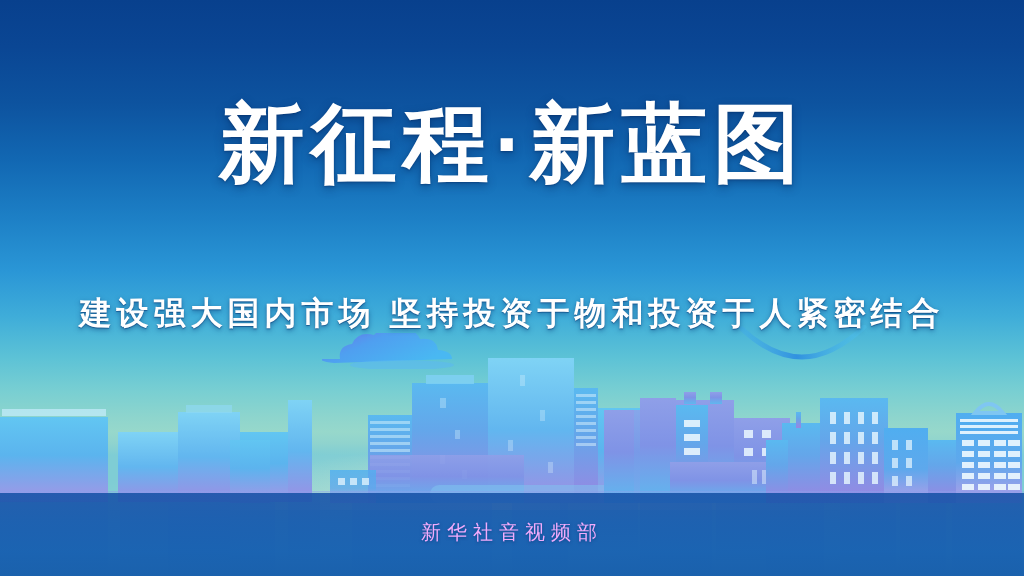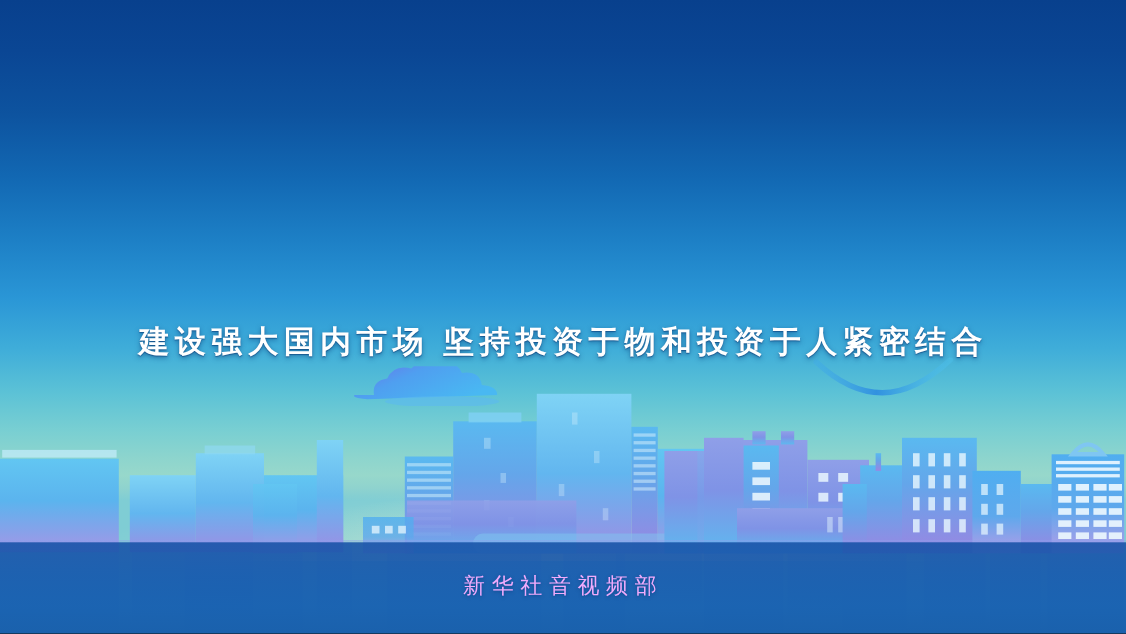--- a/index.html
+++ b/index.html
@@ -69,21 +69,21 @@
     font-weight:bold;
     letter-spacing:6px;
     line-height:1.12;
     text-shadow:0 3px 10px rgba(5,40,95,.45), 0 1px 2px rgba(5,40,95,.5);
     white-space:nowrap;
   }
   .subtitle{
     position:absolute;left:0;top:292px;width:1024px;
     text-align:center;
     color:#ffffff;
-    font-size:28px;
+    font-size:32px;
     font-weight:bold;
     letter-spacing:5px;
     text-shadow:0 2px 5px rgba(8,55,115,.55), 0 1px 1px rgba(8,55,115,.6);
     white-space:nowrap;
   }
   .credit{
     position:absolute;left:0;top:519px;width:1024px;
     text-align:center;
     color:#f0abfc;
     font-size:20px;
@@ -349,16 +349,17 @@
           <stop offset="100%" stop-color="#4fc4f0" stop-opacity=".35"></stop>
         </linearGradient>
       </defs>
       <path d="M4 4 q30 28 60 28 q30 0 62 -30" fill="none" stroke="url(#gSw)" stroke-width="5" stroke-linecap="round"></path>
     </svg>
   </div>
 
   <div class="water-edge"></div>
   <div class="water"></div>
 
+  <div class="title">新征程·新蓝图</div>
   <div class="subtitle">建设强大国内市场 坚持投资于物和投资于人紧密结合</div>
   <div class="credit">新华社音视频部</div>
 
 </div>
 
 </body></html>

